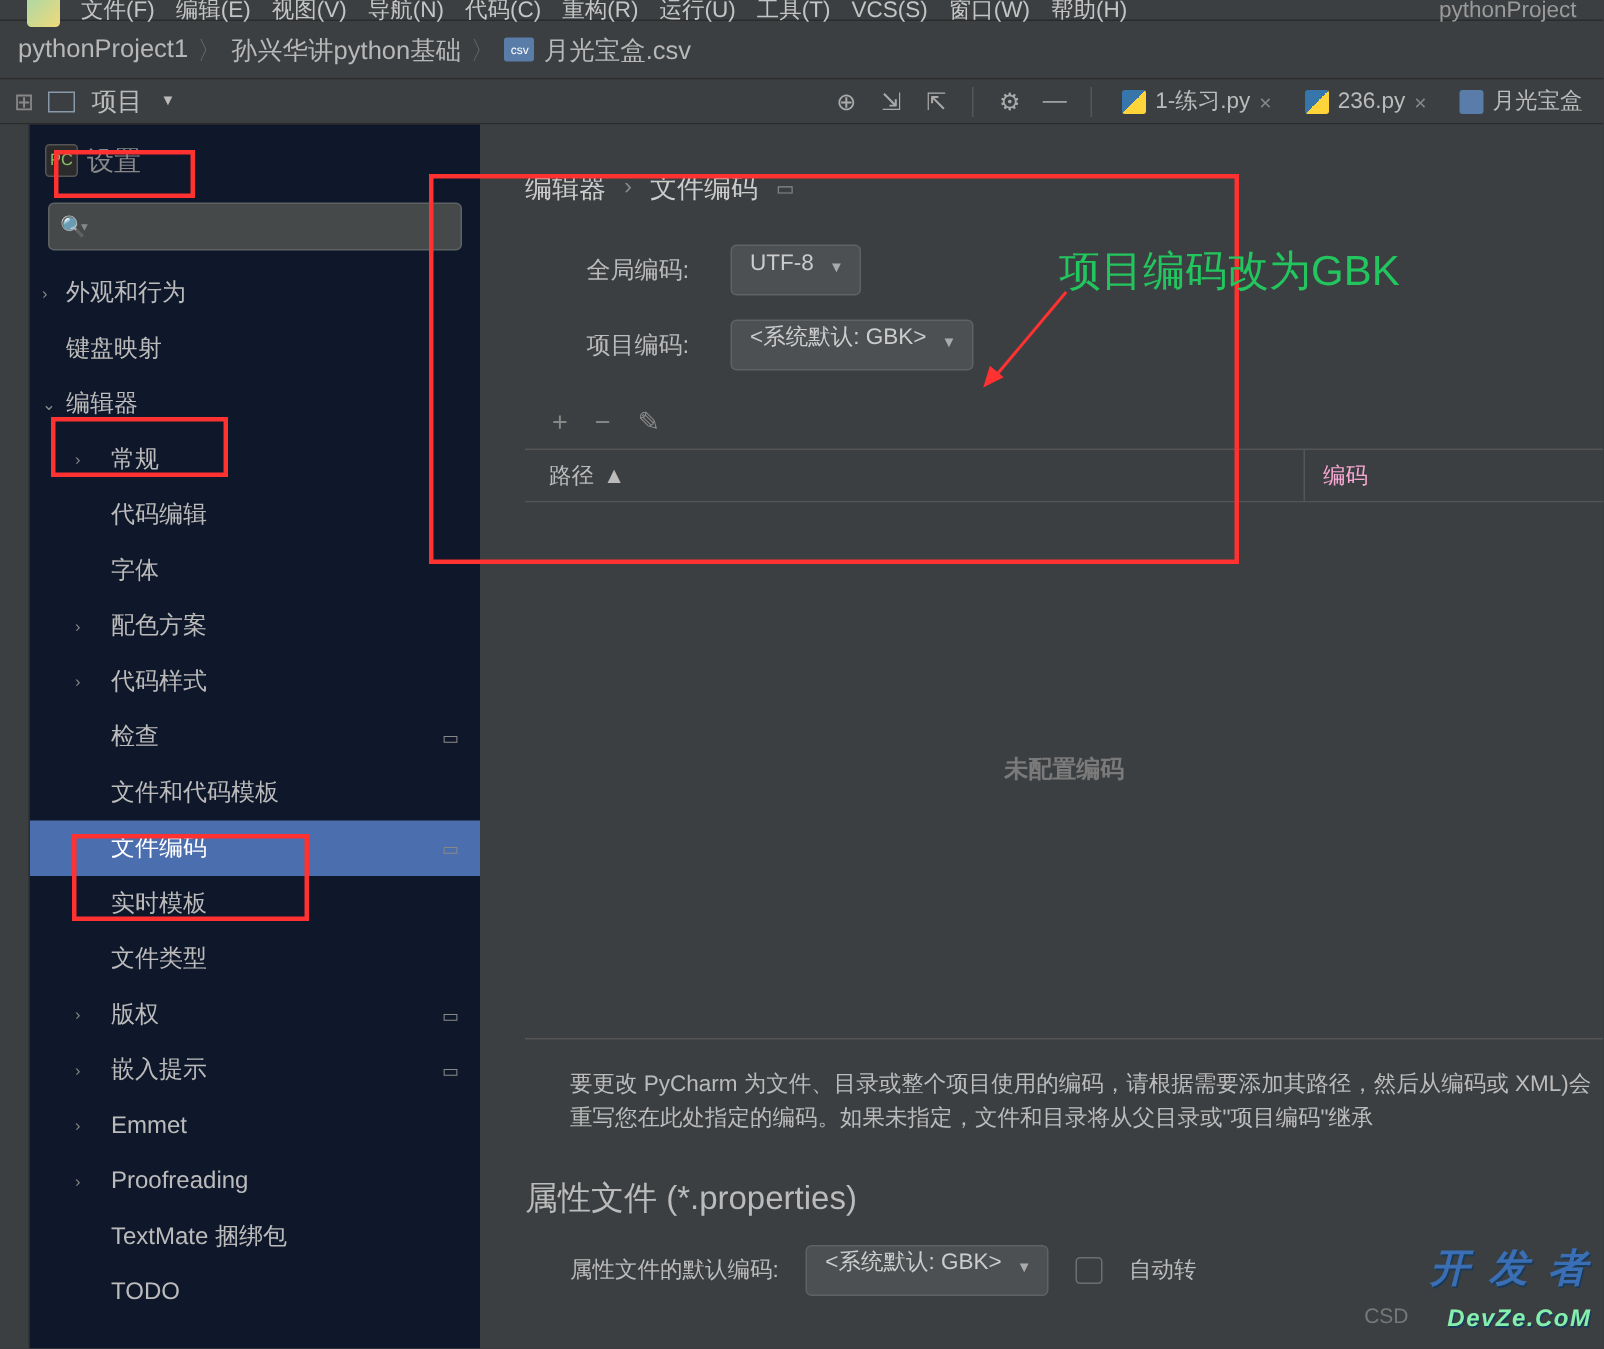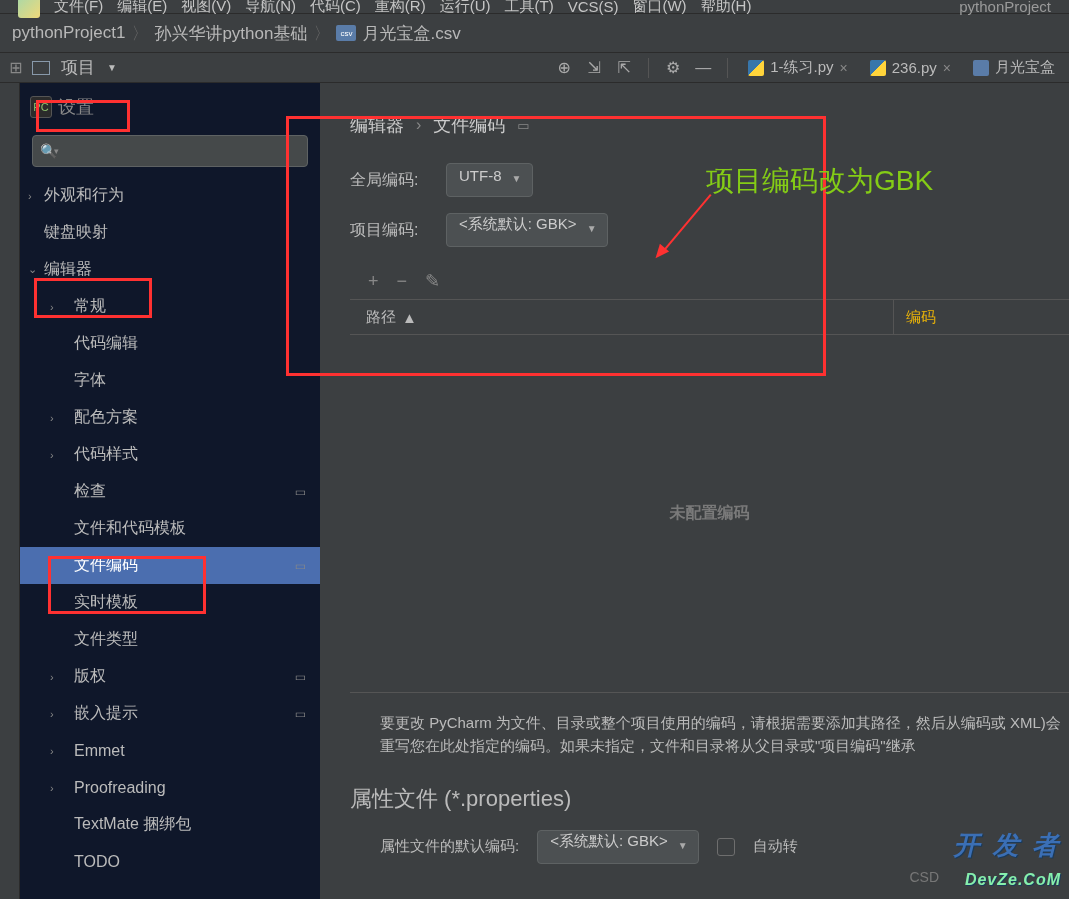--- a/index.html
+++ b/index.html
@@ -47,41 +47,41 @@
 .tree-item .chevron { position: absolute; left: 30px; color: #888; font-size: 11px; }
 .tree-item.level1 .chevron { left: 8px; }
 .tree-item.selected { background: #4b6eaf; color: #fff; }
 .tree-item .badge { margin-left: auto; margin-right: 14px; color: #888; font-size: 12px; }
 
 .settings-content { flex: 1; background: #3c3f41; padding: 30px 0 0 30px; position: relative; }
 .content-header { display: flex; align-items: center; gap: 12px; font-size: 18px; color: #ccc; margin-bottom: 26px; }
 .content-header .sep2 { color: #888; font-size: 16px; }
 .content-header .badge2 { color: #888; font-size: 13px; }
 
-.form-row { display: flex; align-items: center; gap: 12px; margin-bottom: 16px; font-size: 16px; color: #bbb; }
+.form-row { display: flex; align-items: center; gap: 12px; margin-bottom: 16px; font-size: 16px; color: #bbb; margin-left: 41px; }
 .form-row label { min-width: 84px; }
 .select-box { height: 34px; background: #4c5052; border: 1px solid #5e6263; border-radius: 4px; display: inline-flex; align-items: flex-end; padding: 0 30px 12px 12px; color: #ccc; font-size: 15px; position: relative; }
 .select-box .dd { position: absolute; right: 10px; color: #aaa; font-size: 10px; }
 
 .table-toolbar { height: 36px; display: flex; align-items: center; gap: 18px; padding-left: 18px; margin-top: 10px; }
 .table-toolbar span { color: #888; font-size: 18px; }
 .table-header { height: 36px; background: #3c3f41; border-top: 1px solid #555; border-bottom: 1px solid #555; display: flex; align-items: center; }
 .table-header .col1 { flex: 1; padding-left: 16px; color: #bbb; font-size: 15px; display: flex; align-items: center; gap: 6px; }
-.table-header .col2 { width: 176px; padding-left: 12px; color: #eab308; font-size: 15px; border-left: 1px solid #555; height: 100%; display: flex; align-items: center; }
+.table-header .col2 { width: 200px; padding-left: 12px; color: #f9a8d4; font-size: 15px; border-left: 1px solid #555; height: 100%; display: flex; align-items: center; }
 .table-body { height: 358px; background: #3c3f41; border-bottom: 1px solid #555; display: flex; align-items: center; justify-content: center; color: #7a7a7a; font-size: 16px; font-weight: bold; }
 
 .help-text { padding: 18px 0 18px 30px; color: #bbb; font-size: 15px; line-height: 1.55; }
 
 .section-title { font-size: 22px; color: #bbb; margin: 8px 0 16px 0; }
 .props-row { display: flex; align-items: center; gap: 18px; padding-left: 30px; }
 .props-row label { color: #bbb; font-size: 15px; }
 .checkbox-shape { width: 18px; height: 18px; border: 1px solid #6e6e6e; border-radius: 3px; display: inline-block; }
 
 .red-box { position: absolute; border: 3px solid #ff3131; pointer-events: none; }
-.annotation { position: absolute; color: #84cc16; font-size: 28px; font-weight: 500; pointer-events: none; }
+.annotation { position: absolute; color: #22c55e; font-size: 28px; font-weight: 500; pointer-events: none; }
 .arrow-line { position: absolute; width: 2px; background: #ff3131; transform-origin: top left; pointer-events: none; }
 .arrow-head { position: absolute; width: 0; height: 0; border-left: 6px solid transparent; border-right: 6px solid transparent; border-top: 14px solid #ff3131; transform-origin: center; pointer-events: none; }
 
 .watermark1 { position: absolute; right: 8px; bottom: 36px; color: #3b6fb5; font-size: 26px; font-weight: bold; letter-spacing: 3px; font-style: italic; text-shadow: 1px 1px 0 #1a3a5a; pointer-events: none; }
 .watermark2 { position: absolute; right: 8px; bottom: 10px; color: #86efac; font-size: 16px; font-weight: bold; letter-spacing: 1px; font-style: italic; text-shadow: 1px 1px 0 #1a3a5a; pointer-events: none; }
 .watermark3 { position: absolute; right: 130px; bottom: 14px; color: #777; font-size: 14px; pointer-events: none; }
 </style>
 </head>
 <body>
 

